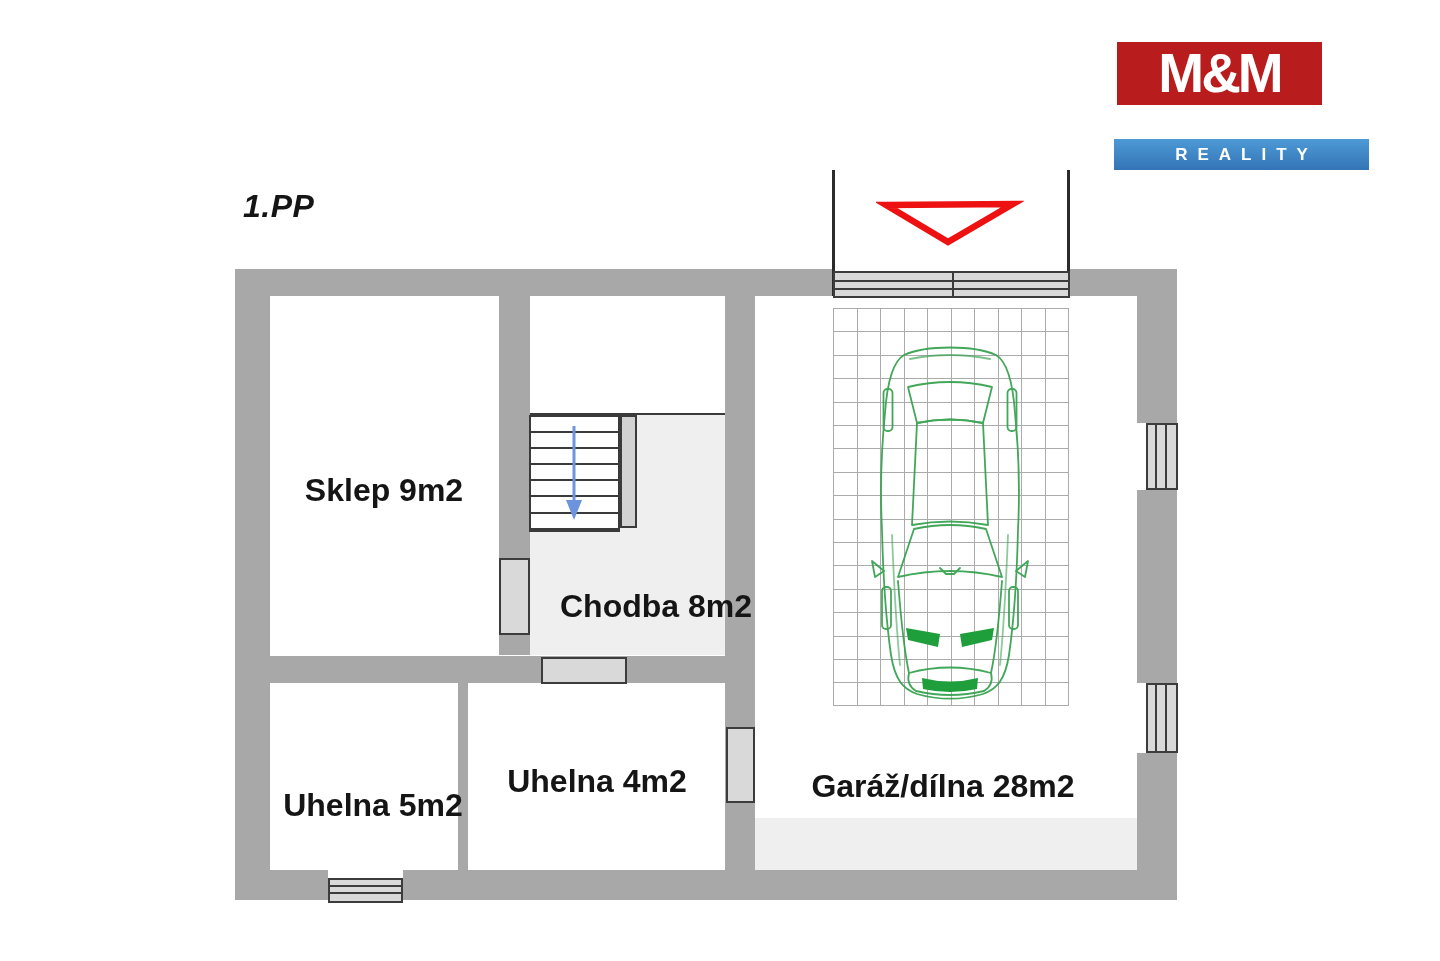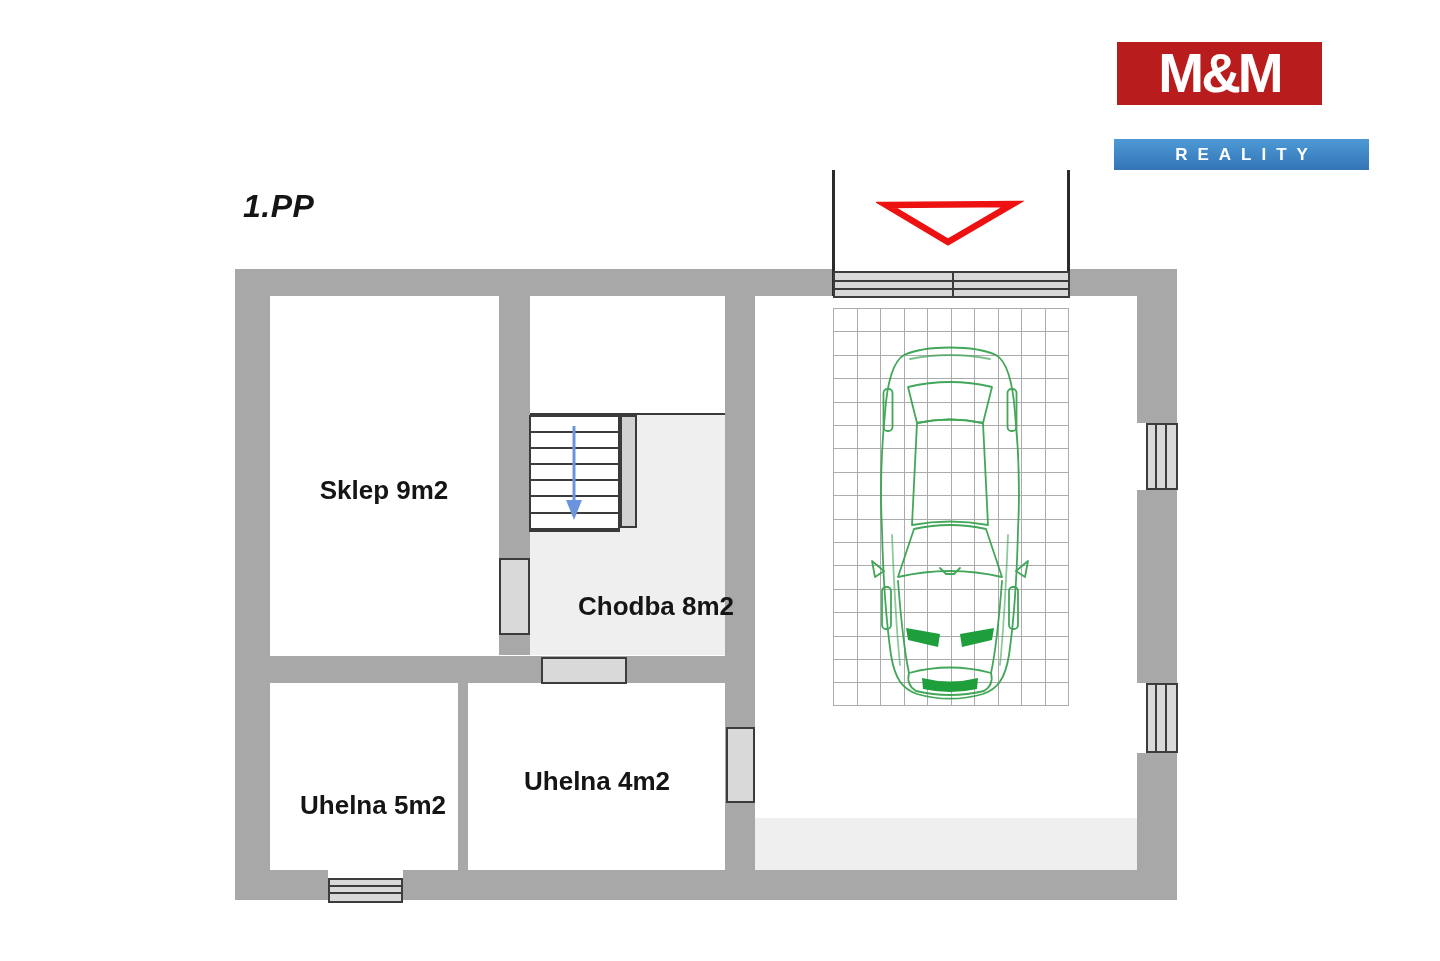--- a/index.html
+++ b/index.html
@@ -32,21 +32,21 @@
   .logo-blue span {
     color:#ffffff; font-weight:bold; font-size:17px;
     letter-spacing:10px; text-indent:10px; line-height:1;
   }
   
   .wall   { position:absolute; background:#a8a8a8; z-index:2; }
   .floor  { position:absolute; background:#efefef; z-index:1; }
   .fix    { position:absolute; background:#d9d9d9; border:2px solid #3c3c3c; z-index:4; }
   .room-label {
     position:absolute; transform:translate(-50%,-50%);
-    font-size:26px; font-weight:bold; color:#151515; white-space:nowrap; z-index:5;
+    font-size:32px; font-weight:bold; color:#151515; white-space:nowrap; z-index:5;
   }
   
   .chodba-floor { border-top:2px solid #3a3a3a; }
   
   .stairs {
     position:absolute; left:529px; top:415px; width:91px; height:117px;
     background-color:#ffffff;
     background-image:repeating-linear-gradient(to bottom,#ffffff 0 14.1px,#3a3a3a 14.1px 16.1px);
     border:2px solid #3a3a3a; z-index:3;
   }
@@ -180,14 +180,15 @@
   <div class="garage-door">
     <div class="h1"></div>
       <div class="h2"></div>
       <div class="vdiv"></div>
   </div>
 
   <div class="room-label" style="left:384px; top:490px;">Sklep 9m2</div>
   <div class="room-label" style="left:656px; top:606px;">Chodba 8m2</div>
   <div class="room-label" style="left:373px; top:781px;margin-top:24px;">Uhelna 5m2</div>
   <div class="room-label" style="left:597px; top:781px;">Uhelna 4m2</div>
+  <div class="room-label" style="left:943px; top:786px;">Garáž/dílna 28m2</div>
 
 </div>
 
 </body></html>

